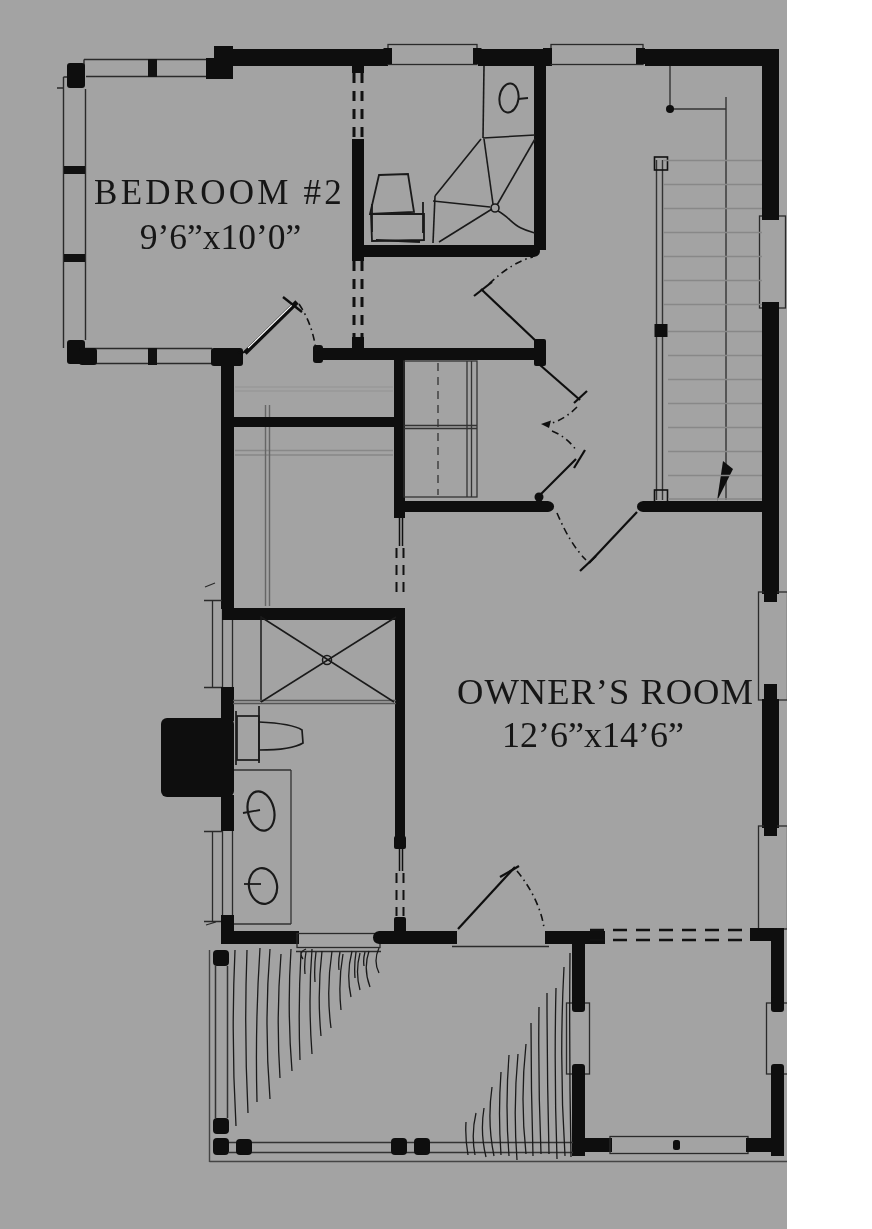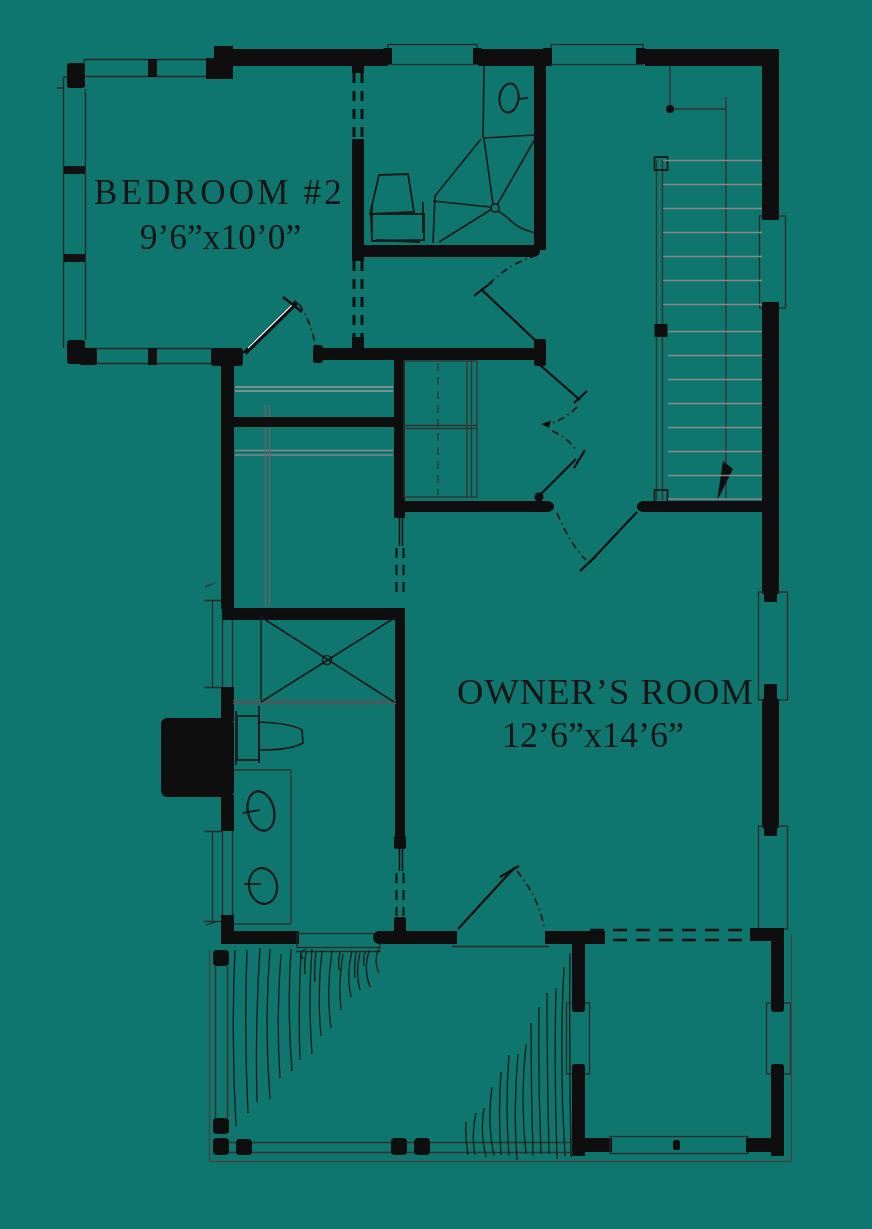--- a/index.html
+++ b/index.html
@@ -1,16 +1,16 @@
 <!DOCTYPE html>
 <html><head>
 <meta charset="utf-8">
 <style>
   html,body{margin:0;padding:0;background:#fff;}
-  .wrap{width:872px;height:1229px;position:relative;background:#0f766e;overflow:hidden;}
+  .wrap{width:787px;height:1229px;position:relative;background:#a3a3a3;overflow:hidden;}
   svg{display:block;}
   text{font-family:"Liberation Serif", serif;fill:#161616;-webkit-font-smoothing:antialiased;}
 </style>
 </head>
 <body>
 <div class="wrap">
 <svg width="872" height="1229" viewBox="0 0 872 1229" fill="none" stroke-linecap="butt">
 <g id="plan">
 
 <g stroke="#2a2a2a" stroke-width="1.4">

